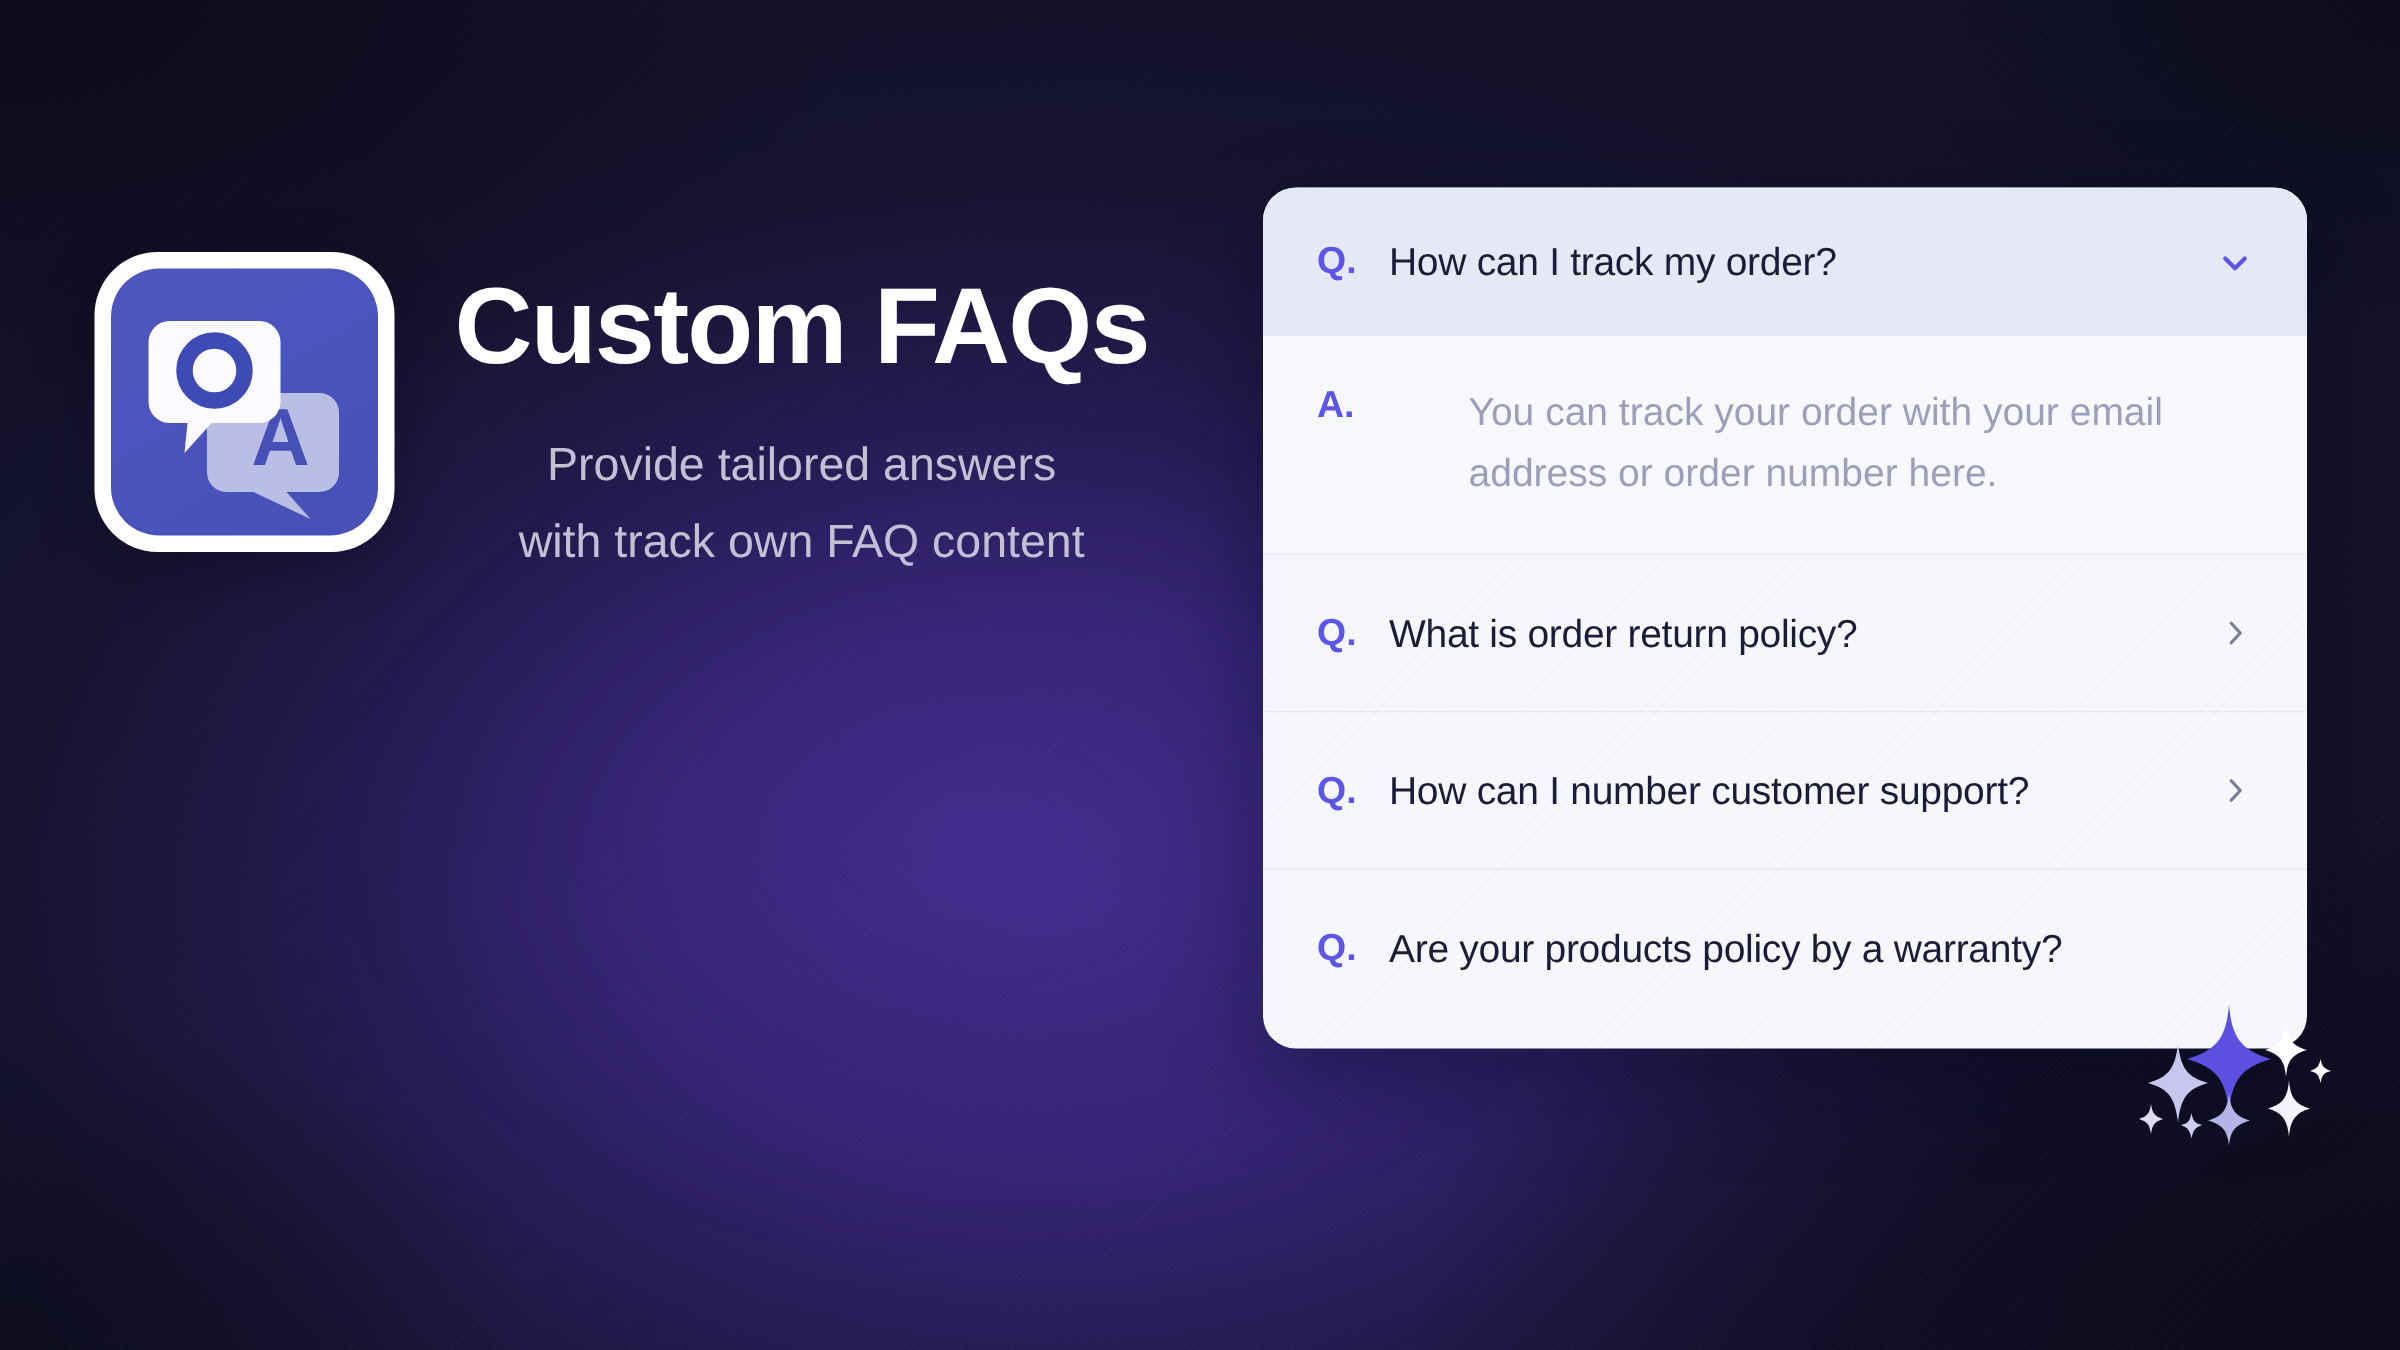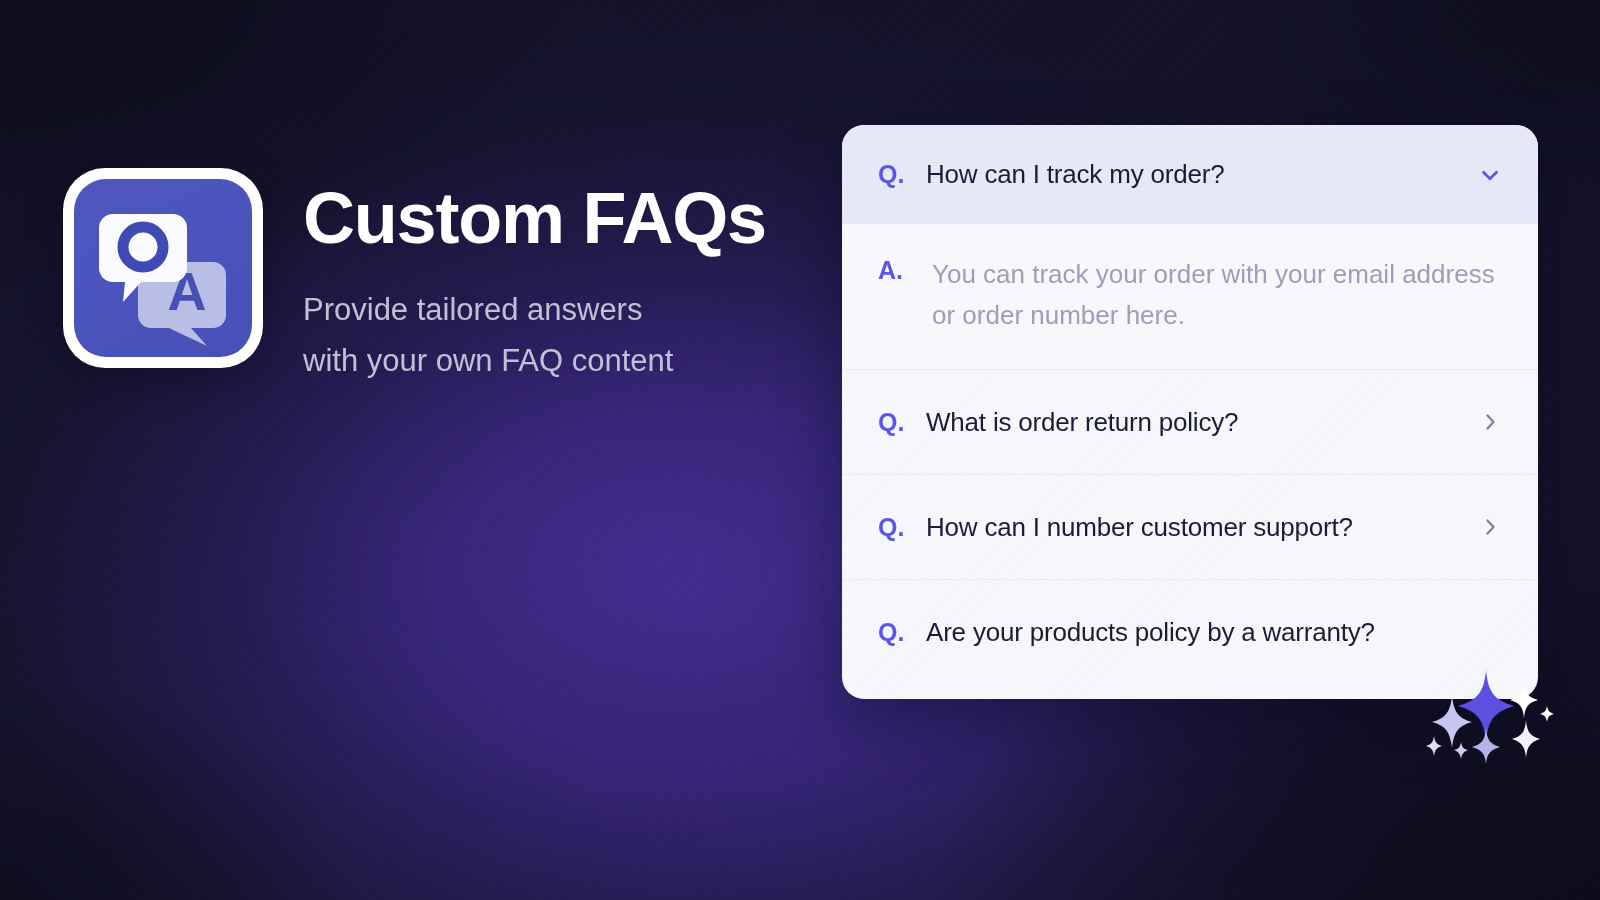--- a/index.html
+++ b/index.html
@@ -124,21 +124,21 @@
     text-align: right;
   }
   .subline {
     margin-top: 30px;
     font-size: 31px;
     line-height: 1.66;
     font-weight: 400;
     color: #c2c0d4;
     letter-spacing: 0.0px;
   }
-  .subline-row { display: block; white-space: nowrap; }
+  .subline-row { display: block; white-space: nowrap; text-align: center; }
 
   
   .faq-card {
     position: absolute;
     left: 842px;
     top: 125px;
     width: 696px;
     height: 574px;
     background: #f7f8fc;
     border-radius: 22px;
@@ -210,20 +210,21 @@
     flex: 0 0 auto;
     width: 54px;
     padding-top: 2px;
   }
   .a-text {
     color: #9e9dba;
     font-size: 26px;
     line-height: 1.56;
     font-weight: 400;
     flex: 1 1 auto;
+    margin-left: 47px;
   }
 
   .divider {
     height: 1px;
     background: #e9eaf5;
     margin: 0;
     position: relative;
     z-index: 1;
   }
 
@@ -268,21 +269,21 @@
           <circle cx="69" cy="68" r="20" fill="none" stroke="#3f4bb4" stroke-width="11"></circle>
         </g>
       </svg>
     </div>
   </div>
 
   <div class="headline-block">
     <div class="headline">Custom FAQs</div>
     <div class="subline">
       <span class="subline-row">Provide tailored answers</span>
-      <span class="subline-row">with your own FAQ content</span>
+      <span class="subline-row">with track own FAQ content</span>
     </div>
   </div>
 
 </div>
 
 <div class="faq-card">
 
   <div class="q-row expanded">
     <span class="q-label">Q.</span>
     <span class="q-text">How can I track my order?</span>

